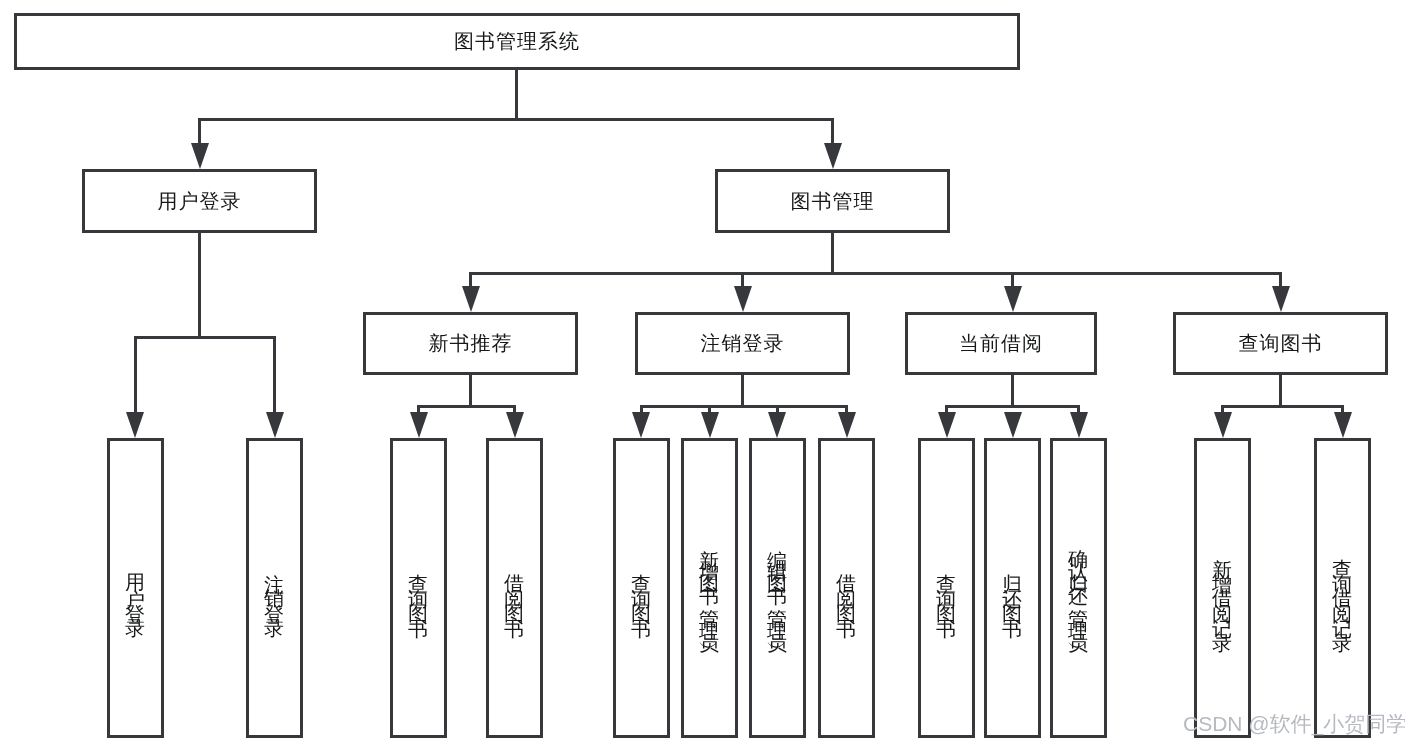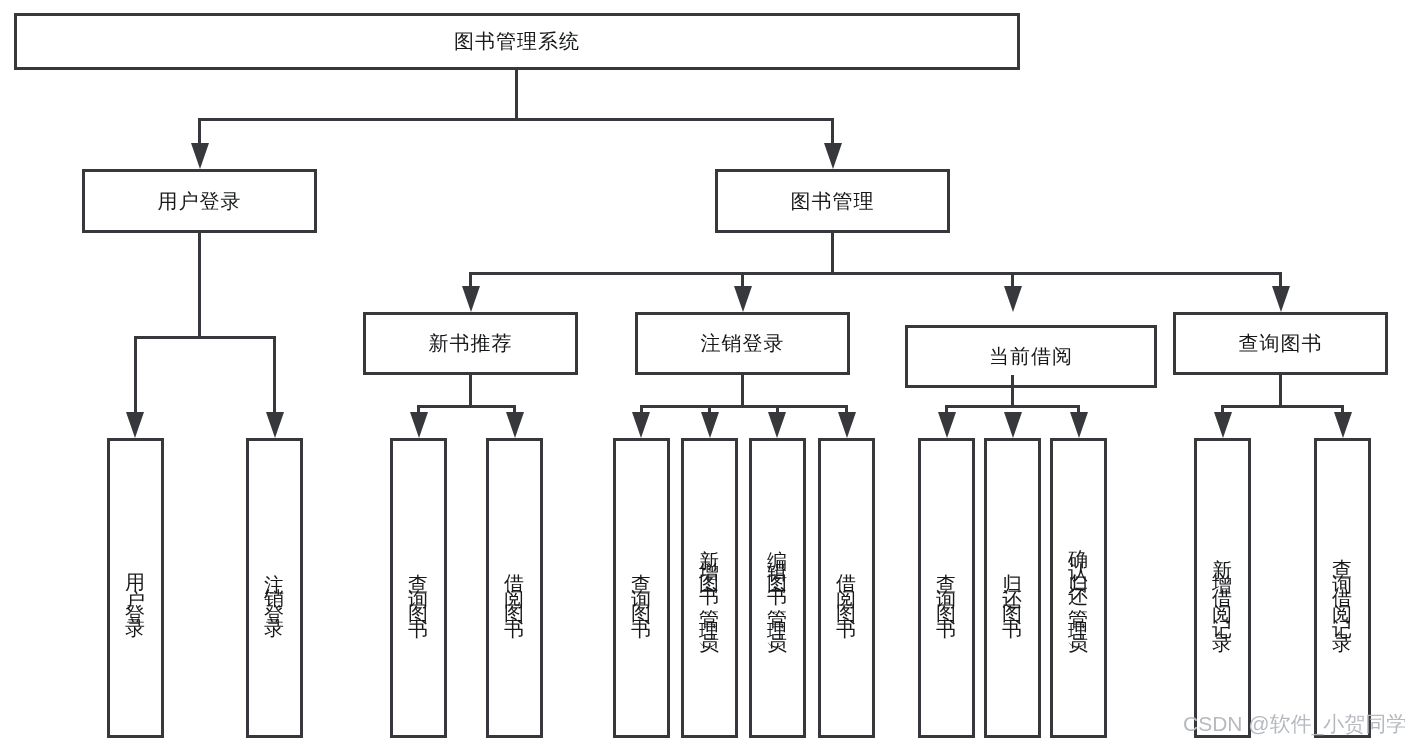--- a/index.html
+++ b/index.html
@@ -76,21 +76,21 @@
   <div class="box" style="left:715px;top:169px;width:235px;height:64px">
     <span class="hlabel">图书管理</span>
   </div>
 
   <div class="box" style="left:363px;top:312px;width:215px;height:63px">
     <span class="hlabel">新书推荐</span>
   </div>
   <div class="box" style="left:635px;top:312px;width:215px;height:63px">
     <span class="hlabel">注销登录</span>
   </div>
-  <div class="box" style="left:905px;top:325px;width:252px;height:63px">
+  <div class="box" style="left:905px;top:312px;width:192px;height:63px">
     <span class="hlabel">当前借阅</span>
   </div>
   <div class="box" style="left:1173px;top:312px;width:215px;height:63px">
     <span class="hlabel">查询图书</span>
   </div>
 
   <div class="box leaf" style="left:107px">
     <span class="vlabel">用户登录</span>
   </div>
   <div class="box leaf" style="left:246px">

